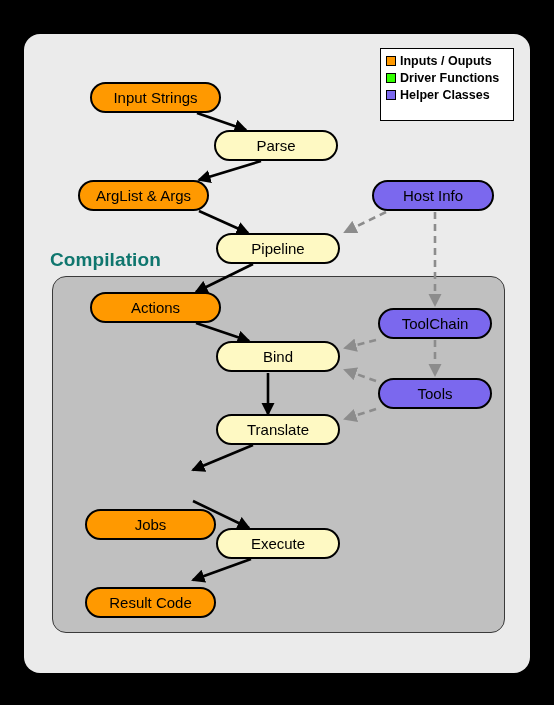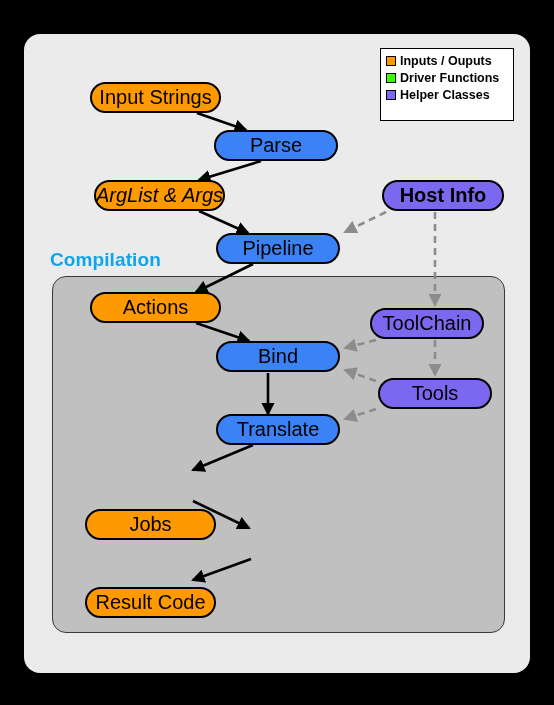--- a/index.html
+++ b/index.html
@@ -40,21 +40,21 @@
     border: 1px solid #3a3a3a;
     border-radius: 14px;
     box-sizing: border-box;
   }
   #compilation-label {
     position: absolute;
     left: 50px;
     top: 249px;
     font-size: 19px;
     font-weight: bold;
-    color: #0ea5e9;
+    color: #0f766e;
     letter-spacing: 0.1px;
     white-space: nowrap;
   }
   
   #edges {
     position: absolute;
     left: 0;
     top: 0;
     width: 554px;
     height: 705px;
@@ -63,28 +63,28 @@
   
   .node {
     position: absolute;
     height: 31px;
     border: 2.5px solid #000000;
     border-radius: 16px;
     box-sizing: border-box;
     display: flex;
     align-items: center;
     justify-content: center;
-    font-size: 20px;
+    font-size: 15px;
     color: #000000;
     white-space: nowrap;
     z-index: 5;
     text-align: right;
   }
   .node.io     { background: #ff9900; }
-  .node.driver { background: #3b82f6; }
+  .node.driver { background: #fef9c3; }
   .node.helper { background: #7b68ee; }
 
   
   #legend {
     position: absolute;
     left: 380px;
     top: 48px;
     width: 134px;
     background: #ffffff;
     border: 1.5px solid #000000;
@@ -156,46 +156,49 @@
       <line x1="376" y1="409" x2="345" y2="419"></line>
     </g>
   </svg>
 
   <div class="node io" style="left:90px;  top:82px;  width:131px;">
       <span>Input Strings</span>
     </div>
   <div class="node driver" style="left:214px; top:130px; width:124px;">
       <span>Parse</span>
     </div>
-  <div class="node io" style="left:94px;  top:180px; width:131px;font-style:italic;">
+  <div class="node io" style="left:78px;  top:180px; width:131px;">
       <span>ArgList &amp; Args</span>
     </div>
   <div class="node driver" style="left:216px; top:233px; width:124px;">
       <span>Pipeline</span>
     </div>
-  <div class="node helper" style="left:382px; top:180px; width:122px;font-weight:bold;">
+  <div class="node helper" style="left:372px; top:180px; width:122px;">
       <span>Host Info</span>
     </div>
   <div class="node io" style="left:90px;  top:292px; width:131px;">
       <span>Actions</span>
     </div>
-  <div class="node helper" style="left:370px; top:308px; width:114px;">
+  <div class="node helper" style="left:378px; top:308px; width:114px;">
       <span>ToolChain</span>
     </div>
   <div class="node driver" style="left:216px; top:341px; width:124px;">
       <span>Bind</span>
     </div>
   <div class="node helper" style="left:378px; top:378px; width:114px;">
       <span>Tools</span>
     </div>
   <div class="node driver" style="left:216px; top:414px; width:124px;">
       <span>Translate</span>
     </div>
   <div class="node io" style="left:85px;  top:470px; width:131px;margin-top:39px;">
       <span>Jobs</span>
+    </div>
+  <div class="node driver" style="left:216px; top:528px; width:124px;">
+      <span>Execute</span>
     </div>
   <div class="node io" style="left:85px;  top:580px; width:131px;margin-top:7px;">
       <span>Result Code</span>
     </div>
 
   <div id="legend">
     <div class="legend-row">
       <span class="swatch" style="background:#ff9900;"></span>
       <span class="legend-label">Inputs / Ouputs</span>
     </div>

